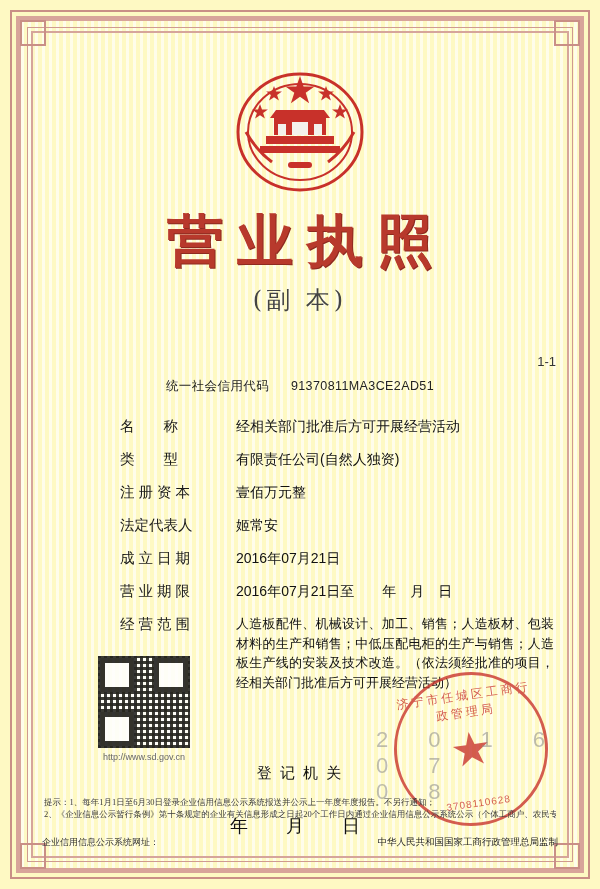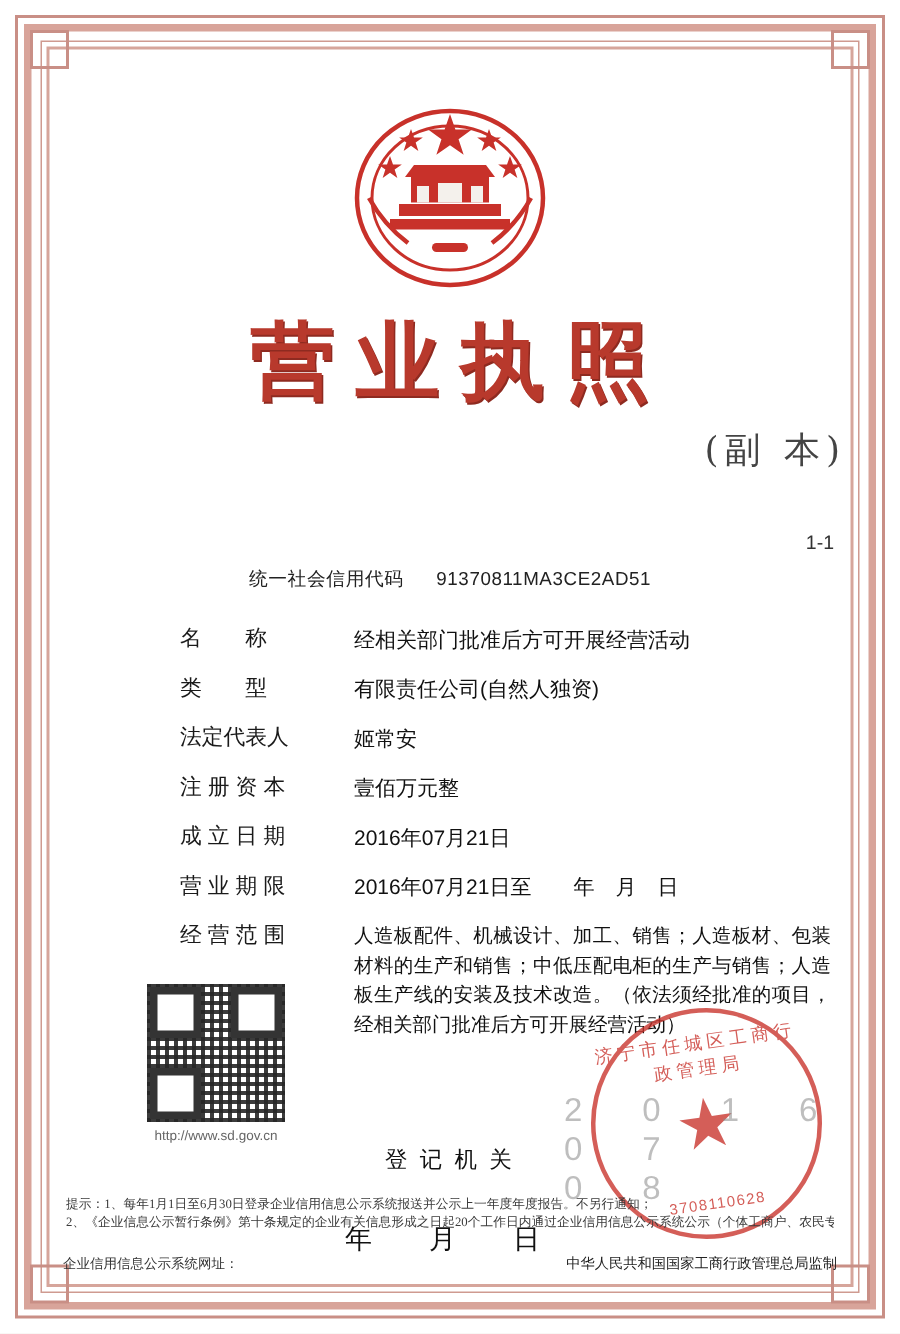--- a/index.html
+++ b/index.html
@@ -10,21 +10,21 @@
     width: 600px;
     height: 889px;
     background: #efece6;
     font-family: "Liberation Sans", sans-serif;
     overflow: hidden;
   }
   .page {
     position: relative;
     width: 600px;
     height: 889px;
-    background: #ffffff;
+    background: #fef9c3;
     box-sizing: border-box;
   }
   
   .frame-outer {
     position: absolute;
     left: 10px; top: 10px; right: 10px; bottom: 10px;
     border: 2px solid #c98f86;
     box-sizing: border-box;
   }
   .frame-mid {
@@ -84,21 +84,21 @@
     font-size: 56px;
     letter-spacing: 14px;
     text-indent: 14px;
     color: #b8392c;
     text-shadow: 1px 1px 0 #8e2a20;
   }
   .subtitle {
     position: absolute;
     top: 248px;
     left: 0; right: 0;
-    text-align: right;
+    text-align: center;
     font-family: "DejaVu Serif", serif;
     font-size: 24px;
     color: #444;
     letter-spacing: 4px;
   }
   .page-no {
     position: absolute;
     top: 318px;
     right: 8px;
     font-size: 13px;
@@ -324,26 +324,26 @@
     <div class="fields">
       <div class="field">
         <div class="flabel">名　　称</div>
         <div class="fvalue">经相关部门批准后方可开展经营活动</div>
       </div>
       <div class="field">
         <div class="flabel">类　　型</div>
         <div class="fvalue">有限责任公司(自然人独资)</div>
       </div>
       <div class="field">
+        <div class="flabel">注 册 资 本</div>
+        <div class="fvalue">壹佰万元整</div>
+      </div>
+      <div class="field">
         <div class="flabel">法定代表人</div>
         <div class="fvalue">姬常安</div>
-      </div>
-      <div class="field">
-        <div class="flabel">注 册 资 本</div>
-        <div class="fvalue">壹佰万元整</div>
       </div>
       <div class="field">
         <div class="flabel">成 立 日 期</div>
         <div class="fvalue">2016年07月21日</div>
       </div>
       <div class="field">
         <div class="flabel">营 业 期 限</div>
         <div class="fvalue">2016年07月21日至　　年　月　日</div>
       </div>
       <div class="field">

